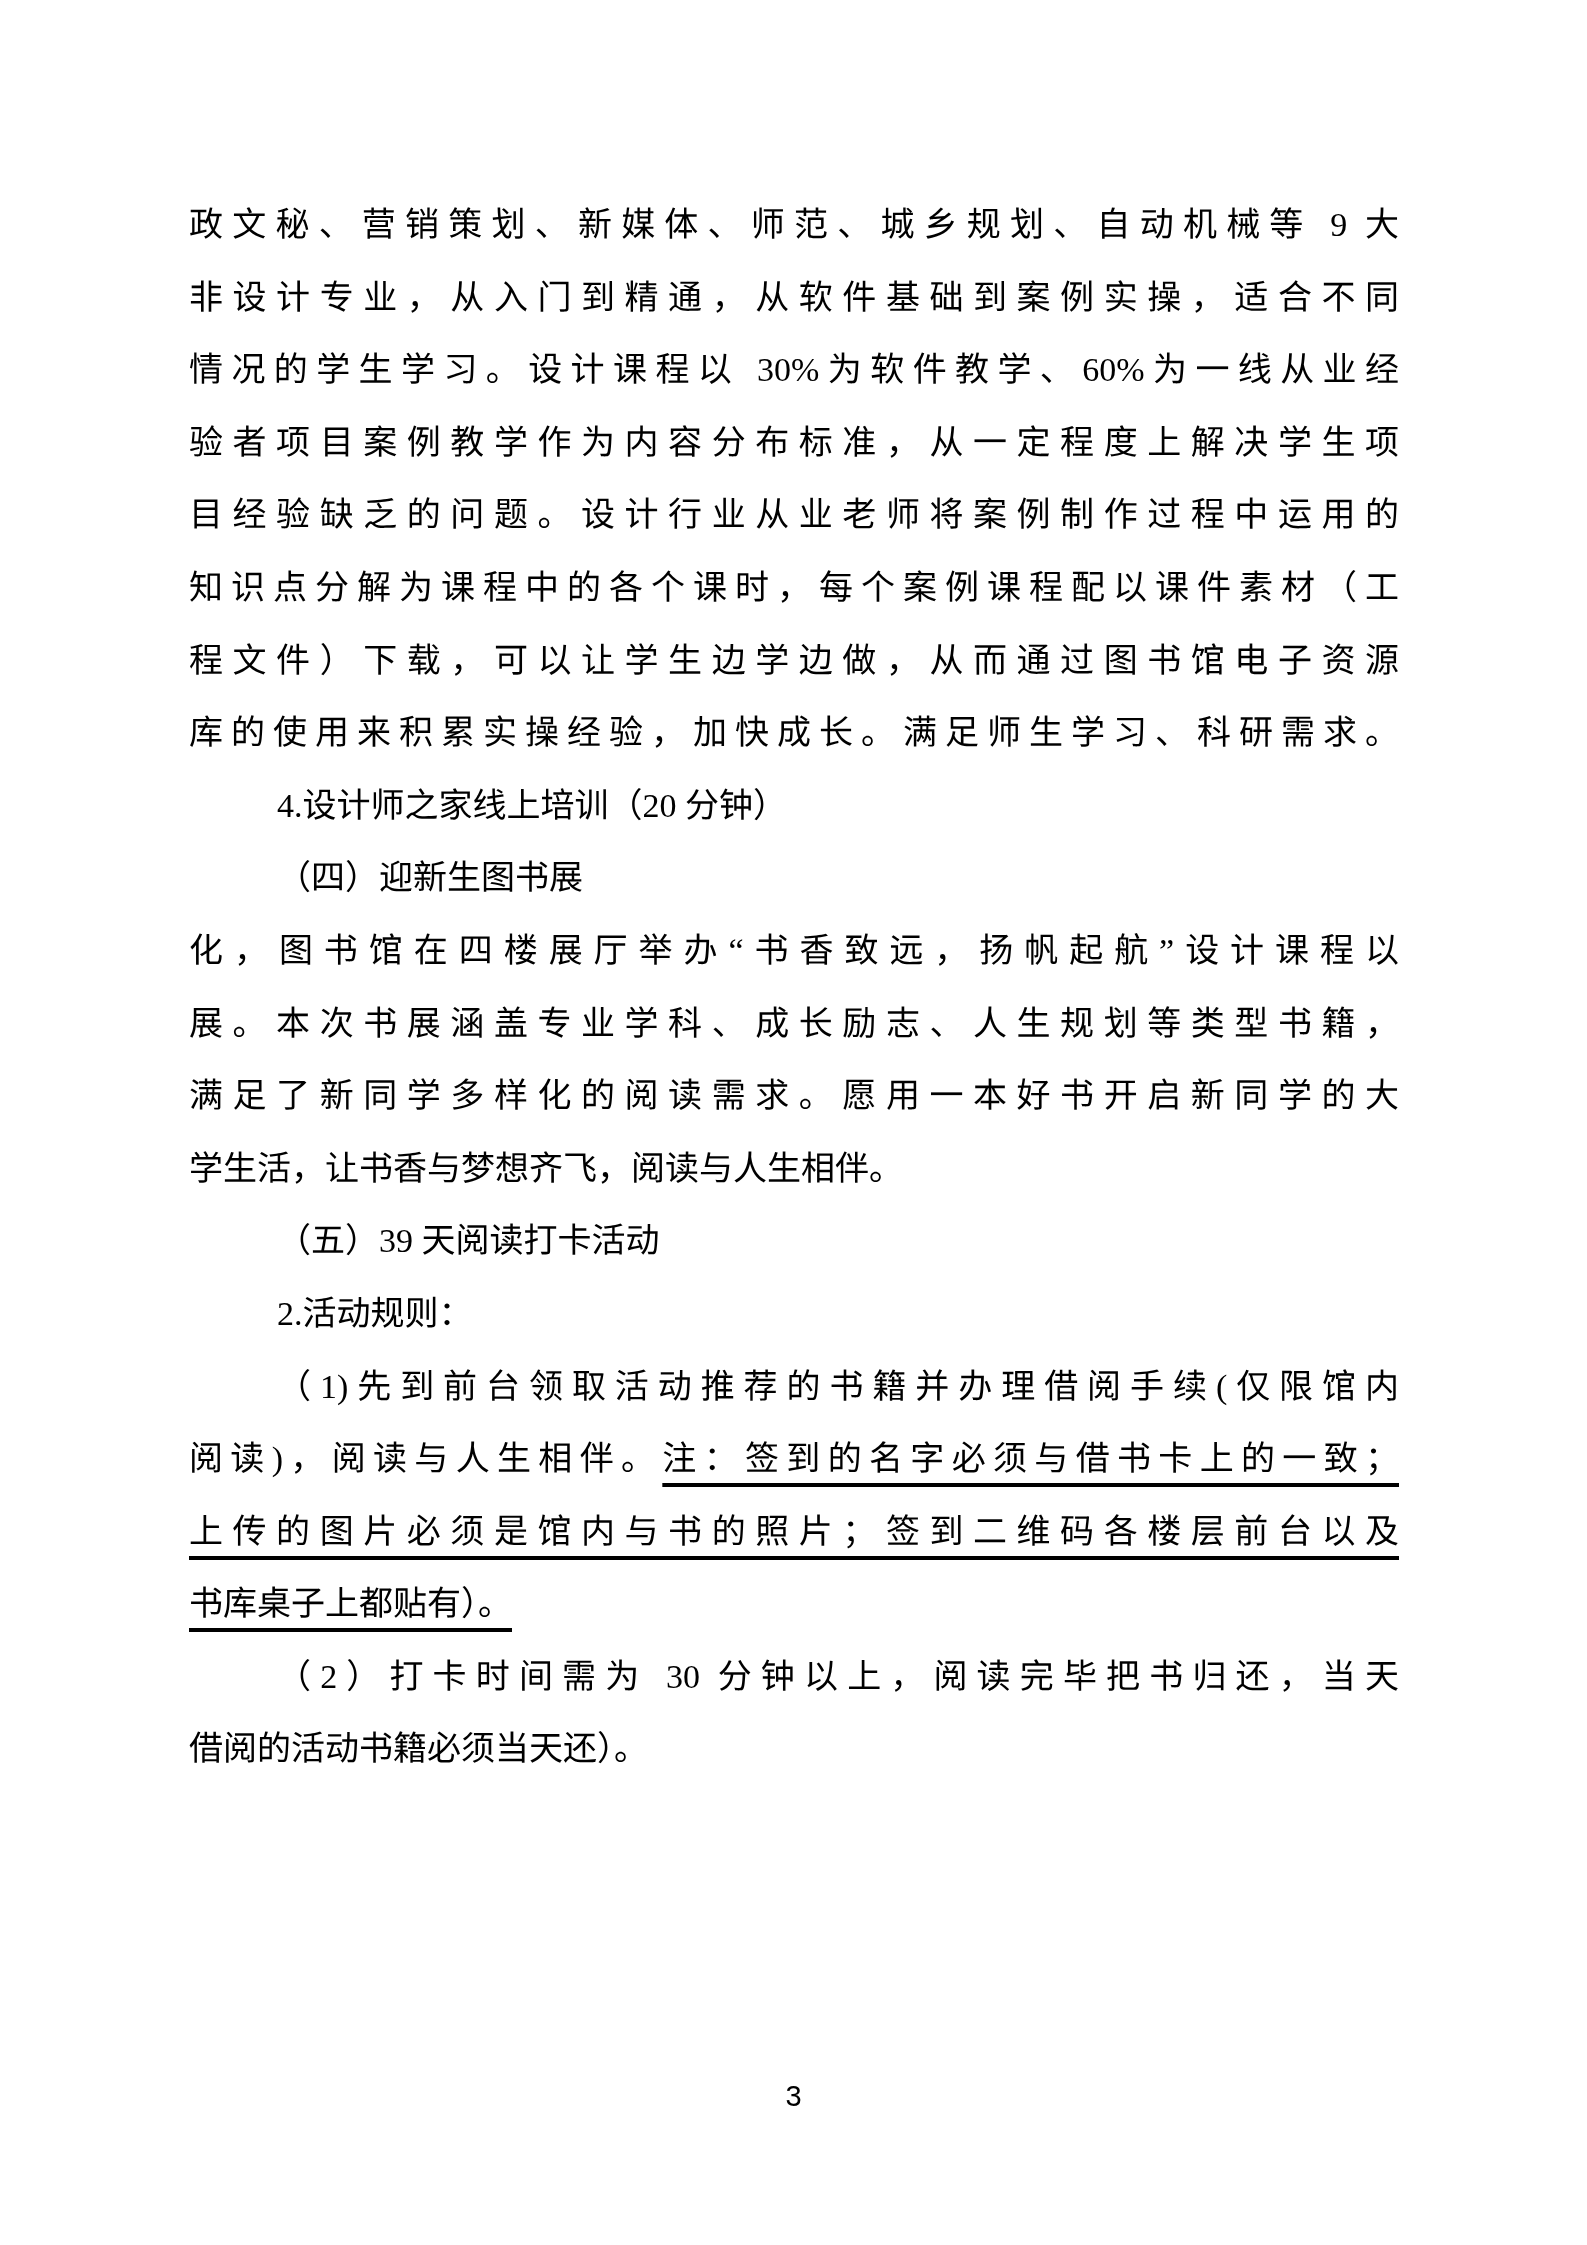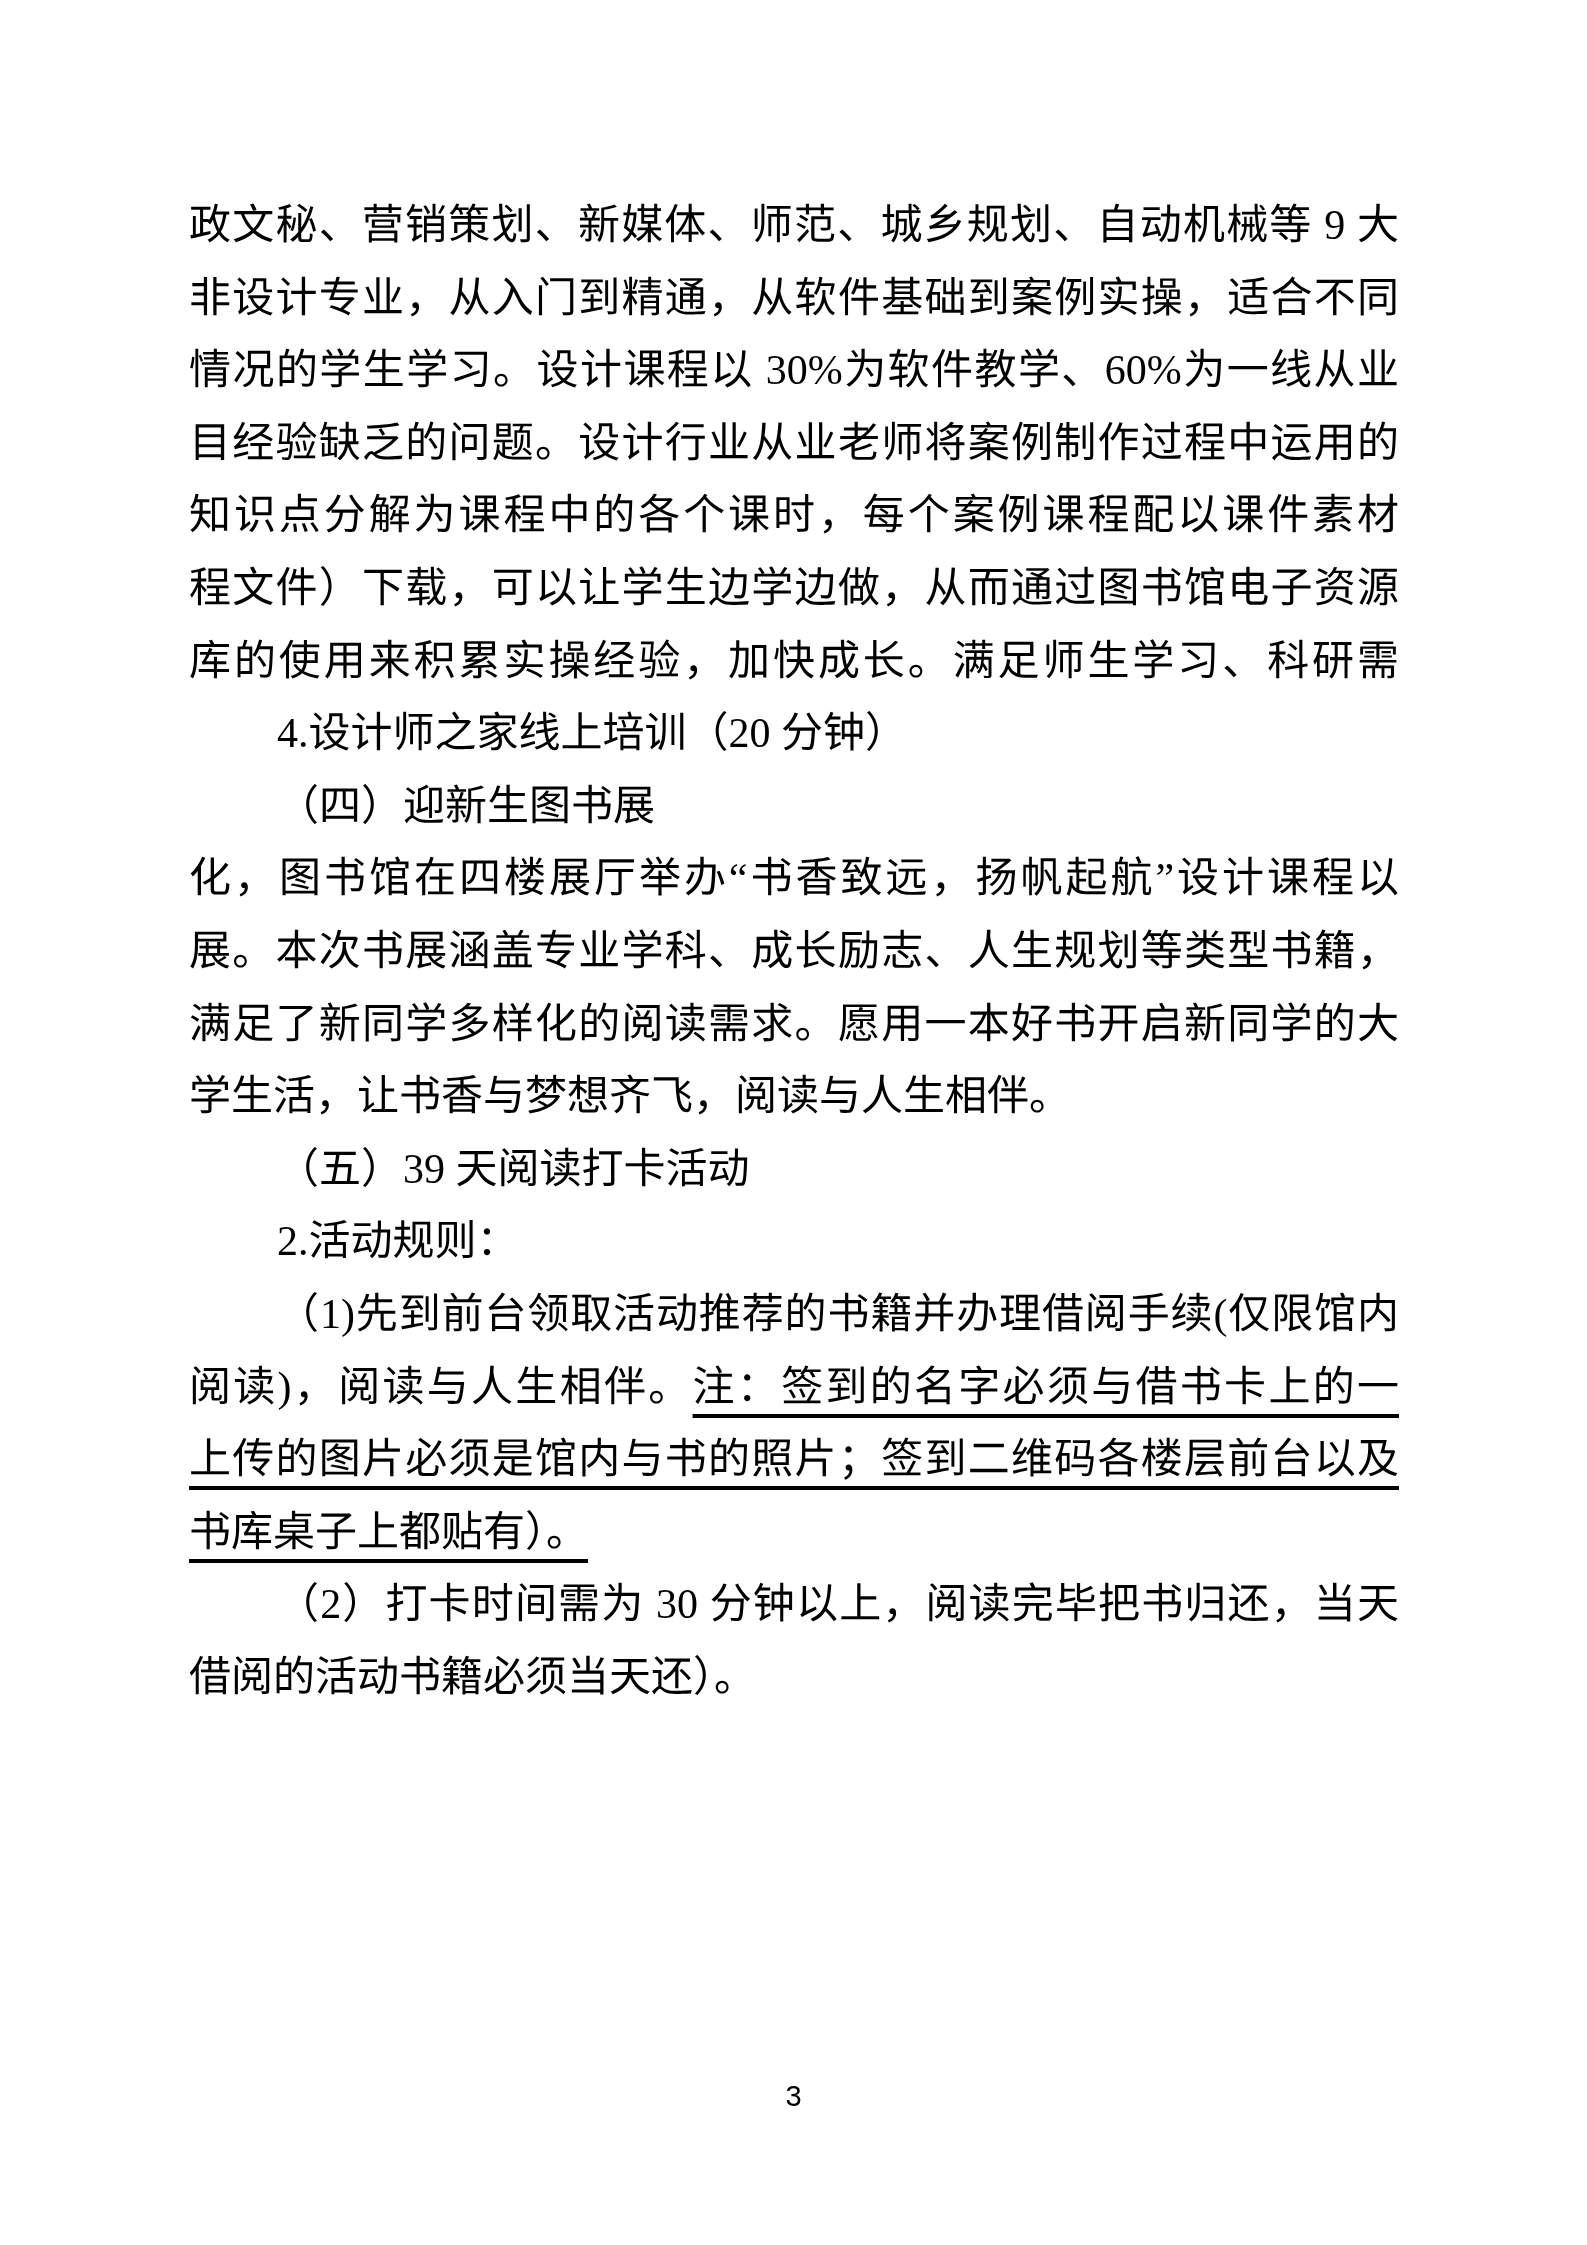--- a/index.html
+++ b/index.html
@@ -18,21 +18,21 @@
   }
   .content {
     position: absolute;
     left: 189px;
     top: 189px;
     width: 1210px;
   }
   .line {
     height: 72.6px;
     line-height: 72.6px;
-    font-size: 42px;
+    font-size: 34px;
     overflow: hidden;
     white-space: normal;
   }
   
   .j {
     text-align: justify;
     text-align-last: justify;
     text-justify: inter-character;
   }
   
@@ -62,20 +62,21 @@
   }
 </style>
 </head>
 <body>
 
 <div class="page">
   <div class="content" id="doc-lines">
       <div class="line j"><span>政文秘、营销策划、新媒体、师范、城乡规划、自动机械等 9 大</span></div>
       <div class="line j"><span>非设计专业，从入门到精通，从软件基础到案例实操，适合不同</span></div>
       <div class="line j"><span>情况的学生学习。设计课程以 30%为软件教学、60%为一线从业经</span></div>
+      <div class="line j"><span>验者项目案例教学作为内容分布标准，从一定程度上解决学生项</span></div>
       <div class="line j"><span>目经验缺乏的问题。设计行业从业老师将案例制作过程中运用的</span></div>
       <div class="line j"><span>知识点分解为课程中的各个课时，每个案例课程配以课件素材（工</span></div>
       <div class="line j"><span>程文件）下载，可以让学生边学边做，从而通过图书馆电子资源</span></div>
       <div class="line j"><span>库的使用来积累实操经验，加快成长。满足师生学习、科研需求。</span></div>
       <div class="line l i2"><span>4.设计师之家线上培训（20 分钟）</span></div>
       <div class="line l i2"><span>（四）迎新生图书展</span></div>
       <div class="line j"><span>化，图书馆在四楼展厅举办“书香致远，扬帆起航”设计课程以</span></div>
       <div class="line j"><span>展。本次书展涵盖专业学科、成长励志、人生规划等类型书籍，</span></div>
       <div class="line j"><span>满足了新同学多样化的阅读需求。愿用一本好书开启新同学的大</span></div>
       <div class="line l"><span>学生活，让书香与梦想齐飞，阅读与人生相伴。</span></div>

